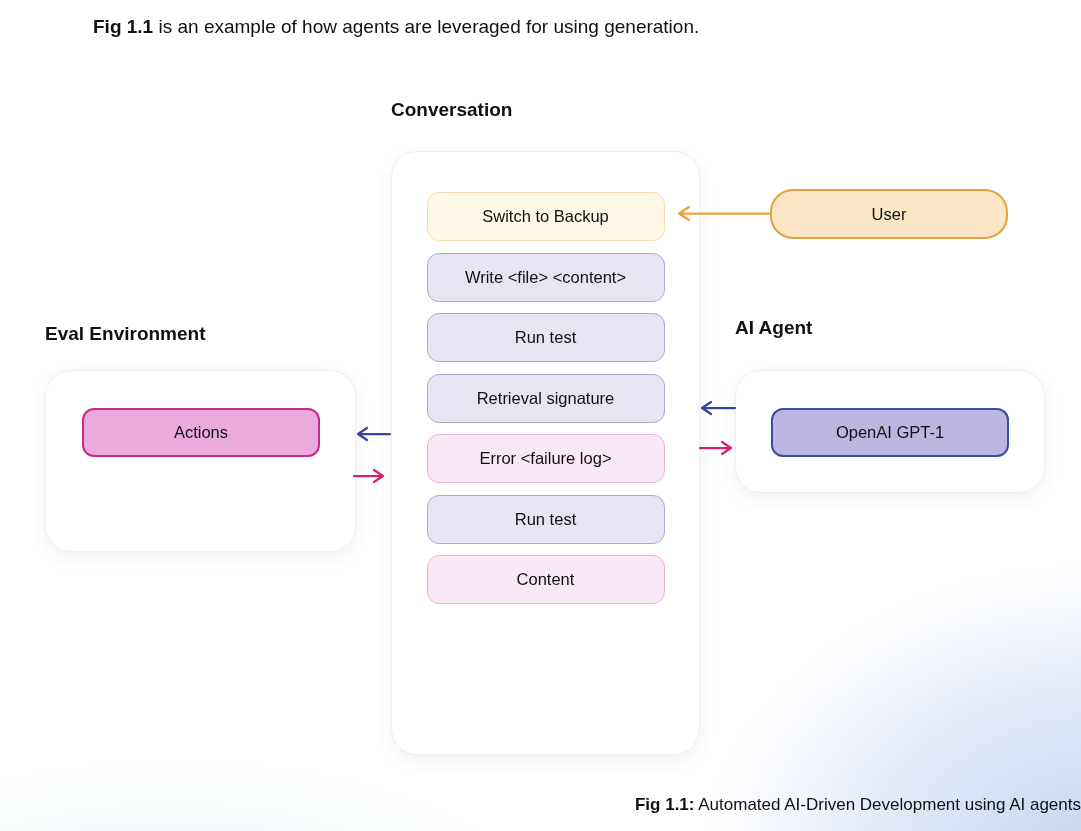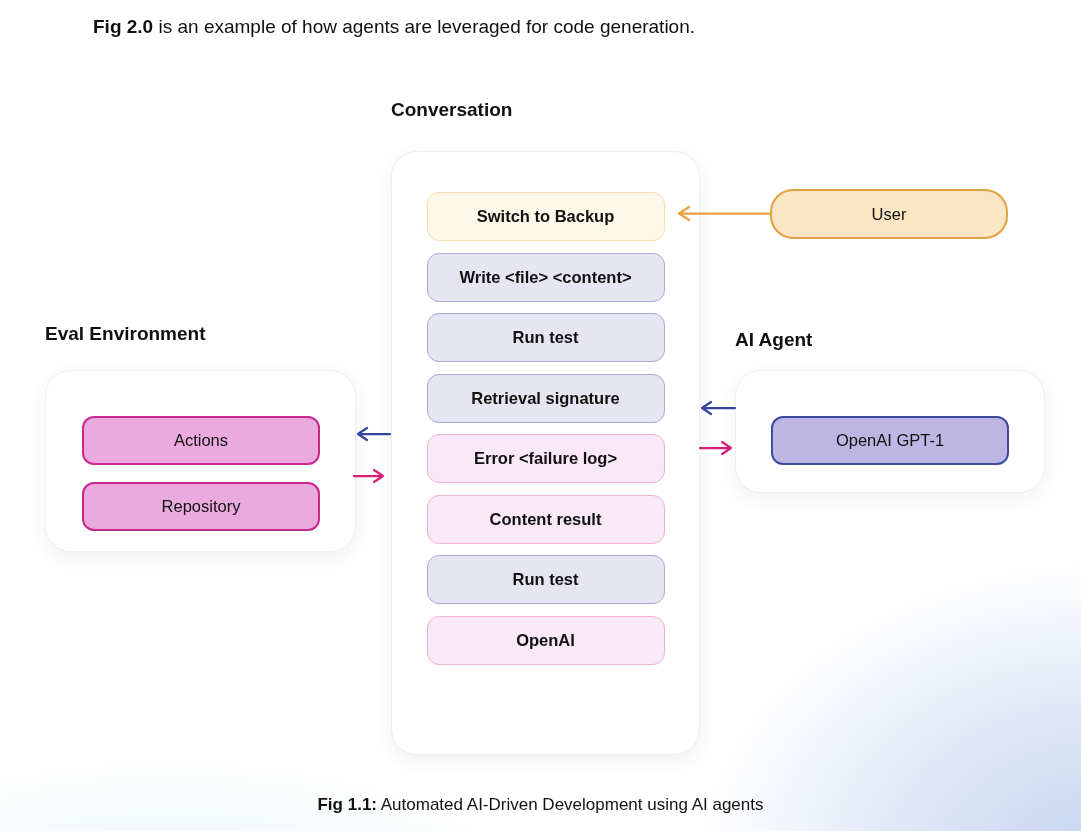--- a/index.html
+++ b/index.html
@@ -21,82 +21,80 @@
     background:
       radial-gradient(560px 420px at 102% 104%, var(--glow_blue) 0%, rgba(199,214,241,0.55) 38%, rgba(255,255,255,0) 72%),
       radial-gradient(620px 260px at 16% 110%, rgba(223,240,244,0.85) 0%, rgba(255,255,255,0) 60%),
       var(--page_background);
   }
   .intro{position:absolute; left:93px; top:14px; font-size:19px; line-height:26px; white-space:nowrap;}
   .intro b, .caption b{font-weight:bold;}
   .heading{position:absolute; font-size:19px; font-weight:bold; text-align:left; white-space:nowrap;}
   .conversation-heading{left:391px; top:99px; width:309px;}
   .eval-heading{left:45px; top:317px; width:311px;margin-top:6px;}
-  .ai-heading{left:735px; top:329px; width:310px;}
+  .ai-heading{left:735px; top:317px; width:310px;}
   .panel{
     position:absolute; background:var(--panel_background);
     border:1px solid var(--panel_border); border-radius:26px;
     box-shadow:0 6px 18px rgba(40,50,80,0.07);
   }
   .conversation-panel{
     left:391px; top:151px; width:309px; height:604px;
     display:flex; flex-direction:column; align-items:center;
     padding-top:40px; gap:11.5px;
   }
   .msg{
     width:238px; height:49px; flex:0 0 49px; border-radius:12px;
     display:flex; align-items:center; justify-content:center;
-    font-size:16.5px; border:1.5px solid transparent;font-weight:bold;
+    font-size:16.5px; border:1.5px solid transparent;
   }
   .msg.cream{background:var(--msg_cream_bg); border-color:var(--msg_cream_border);}
   .msg.lavender{background:var(--msg_lavender_bg); border-color:var(--msg_lavender_border);}
   .msg.pink{background:var(--msg_pink_bg); border-color:var(--msg_pink_border);}
   .eval-panel{left:45px; top:370px; width:311px; height:182px;}
   .ai-panel{left:735px; top:370px; width:310px; height:123px;}
   .chip{
     position:absolute; width:238px; height:49px; border-radius:12px;
     display:flex; align-items:center; justify-content:center;
-    font-size:16.5px; border:2px solid transparent;margin-top:8px;
+    font-size:16.5px; border:2px solid transparent;
   }
   .chip-actions{left:36px; top:37px; background:var(--eval_chip_bg); border-color:var(--eval_chip_border);}
   .chip-repository{left:36px; top:103px; background:var(--eval_chip_bg); border-color:var(--eval_chip_border);}
   .chip-gpt{left:35px; top:37px; background:var(--gpt_bg); border-color:var(--gpt_border);}
   .chip-user{position:absolute; left:770px; top:189px; width:238px; height:50px; border-radius:23px;
     display:flex; align-items:center; justify-content:center; font-size:16.5px;
     background:var(--user_bg); border:2px solid var(--user_border);}
   .arrow-layer{position:absolute; left:0; top:0; width:1081px; height:831px; pointer-events:none;}
   .arrow{fill:none; stroke-width:2.25; stroke-linecap:round; stroke-linejoin:round;}
   .arrow.orange{stroke:var(--arrow_orange);}
   .arrow.blue{stroke:var(--arrow_blue);}
   .arrow.pink{stroke:var(--arrow_pink);}
-  .caption{position:absolute; left:0; top:795px; width:1081px; text-align:center; font-size:17px;}
+  .caption{position:absolute; left:0; top:795px; width:1081px; text-align:right; font-size:17px;}
 </style>
 </head>
 <body>
 
 <div class="canvas">
 
-  <p class="intro"><b>Fig 2.0</b><span> is an example of how agents are leveraged for code generation.</span></p>
+  <p class="intro"><b>Fig 1.1</b><span> is an example of how agents are leveraged for using generation.</span></p>
 
   <h2 class="heading conversation-heading">Conversation</h2>
   <div class="panel conversation-panel">
     <div class="msg cream">Switch to Backup</div>
     <div class="msg lavender">Write &lt;file&gt; &lt;content&gt;</div>
     <div class="msg lavender">Run test</div>
     <div class="msg lavender">Retrieval signature</div>
     <div class="msg pink">Error &lt;failure log&gt;</div>
-    <div class="msg pink">Content result</div>
     <div class="msg lavender">Run test</div>
-    <div class="msg pink">OpenAI</div>
+    <div class="msg pink">Content</div>
   </div>
 
   <h2 class="heading eval-heading">Eval Environment</h2>
   <div class="panel eval-panel">
     <div class="chip chip-actions">Actions</div>
-    <div class="chip chip-repository">Repository</div>
   </div>
 
   <h2 class="heading ai-heading">AI Agent</h2>
   <div class="panel ai-panel">
     <div class="chip chip-gpt">OpenAI GPT-1</div>
   </div>
 
   <div class="chip-user">User</div>
 
   <svg class="arrow-layer" viewBox="0 0 1081 831" xmlns="http://www.w3.org/2000/svg">

